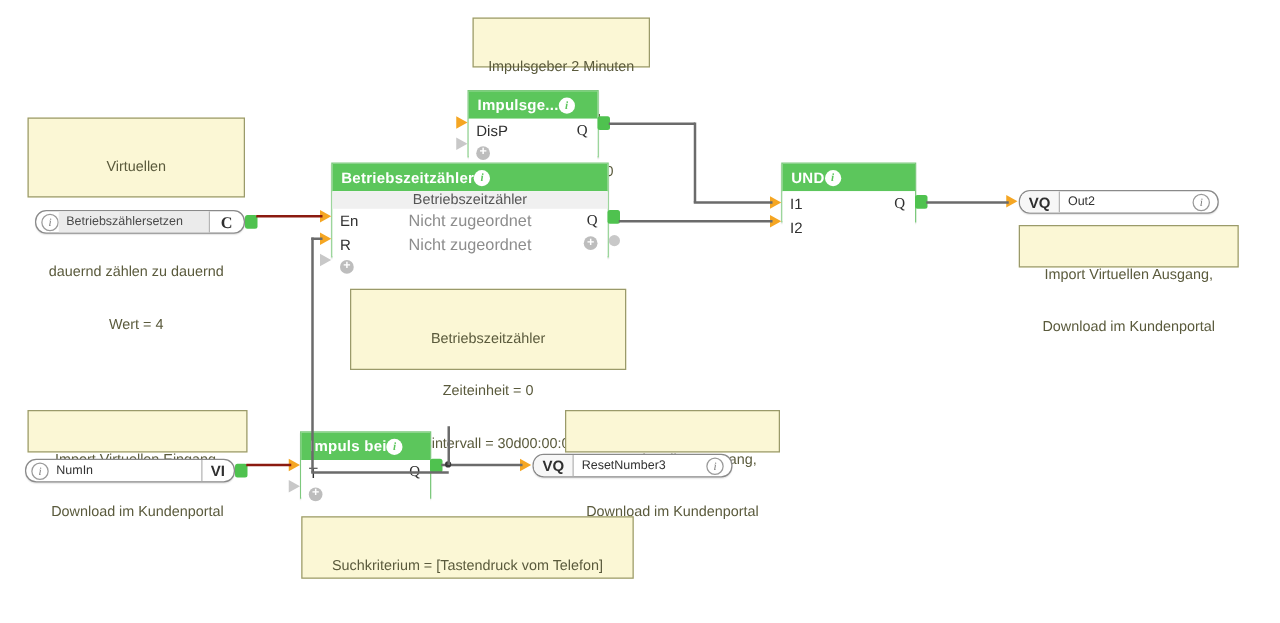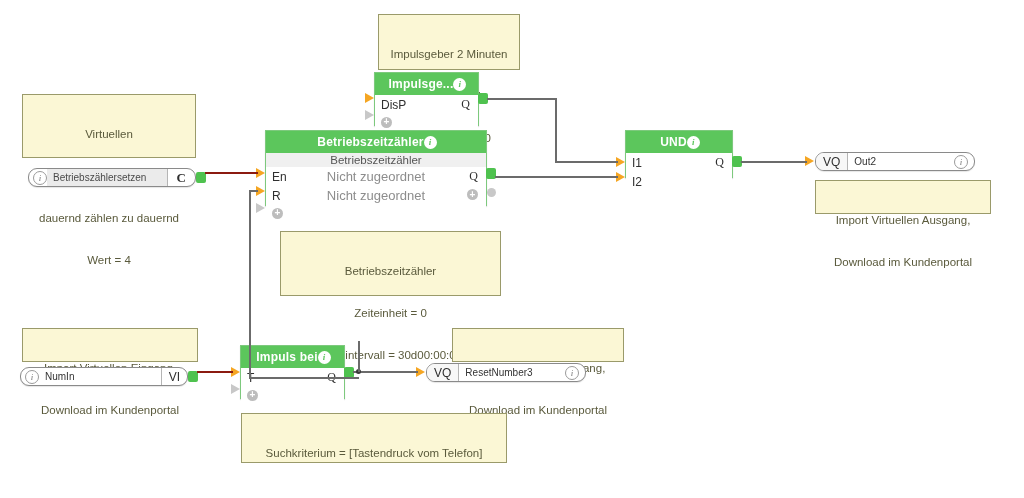--- a/index.html
+++ b/index.html
@@ -37,21 +37,21 @@
     box-shadow:0 1px 1px rgba(0,0,0,.12);
   }
   .blk-head{
     height:22px;
     background:#5cc65c;
     color:#ffffff;
     font-weight:bold;
     font-size:12px;
     display:flex;
     align-items:center;
-    justify-content:center;
+    justify-content:flex-start;
     padding:0 5px 0 7px;
     box-sizing:border-box;
     letter-spacing:.2px;
   }
   .info-badge{
     width:13px;height:13px;border-radius:50%;
     background:#ffffff;color:#5cc65c;
     font-size:9px;font-weight:bold;font-style:italic;
     display:flex;align-items:center;justify-content:center;
     font-family:"Liberation Serif", serif;
@@ -128,37 +128,37 @@
     font-size:9px;font-style:italic;font-family:"Liberation Serif",serif;
     display:flex;align-items:center;justify-content:center;
     margin-left:4px;flex:0 0 auto;
   }
   .tag .tname{
     flex:1;padding:0 6px;font-size:10px;color:#333;
     overflow:hidden;white-space:nowrap;
   }
   .tag .tname.grey{color:#4a4a4a;background:#ebebeb;height:100%;display:flex;align-items:center;}
   .tag .tkind{
-    font-size:12px;font-weight:normal;color:#2f2f2f;
+    font-size:12px;font-weight:bold;color:#2f2f2f;
     padding:0 7px;display:flex;align-items:center;height:100%;
     border-left:1px solid #b5b5b5;flex:0 0 auto;
   }
   .tag .tkind.lead{border-left:none;border-right:1px solid #b5b5b5;background:#f7f7f7;}
   .tag .ckind{
     font-family:"Liberation Serif",serif;font-size:13px;font-weight:bold;color:#2f2f2f;
     padding:0 9px;display:flex;align-items:center;height:100%;
     border-left:1px solid #b5b5b5;
   }
 </style>
 </head>
 <body>
 
 <div id="canvas">
 
-  <div class="note" style="left:378px;top:14px;width:142px;height:56px;">
+  <div class="note" style="left:378px;top:14px;width:142px;height:40px;">
     <span class="ln">Impulsgeber 2 Minuten</span>
     <span class="ln">Time EIN = 1</span>
     <span class="ln">Time AUS = 120</span>
   </div>
 
   <div class="block" style="left:374px;top:72px;width:105px;height:54px;">
     <div class="blk-head">
       <span>Impulsge...</span>
       <span class="info-badge">i</span>
     </div>

